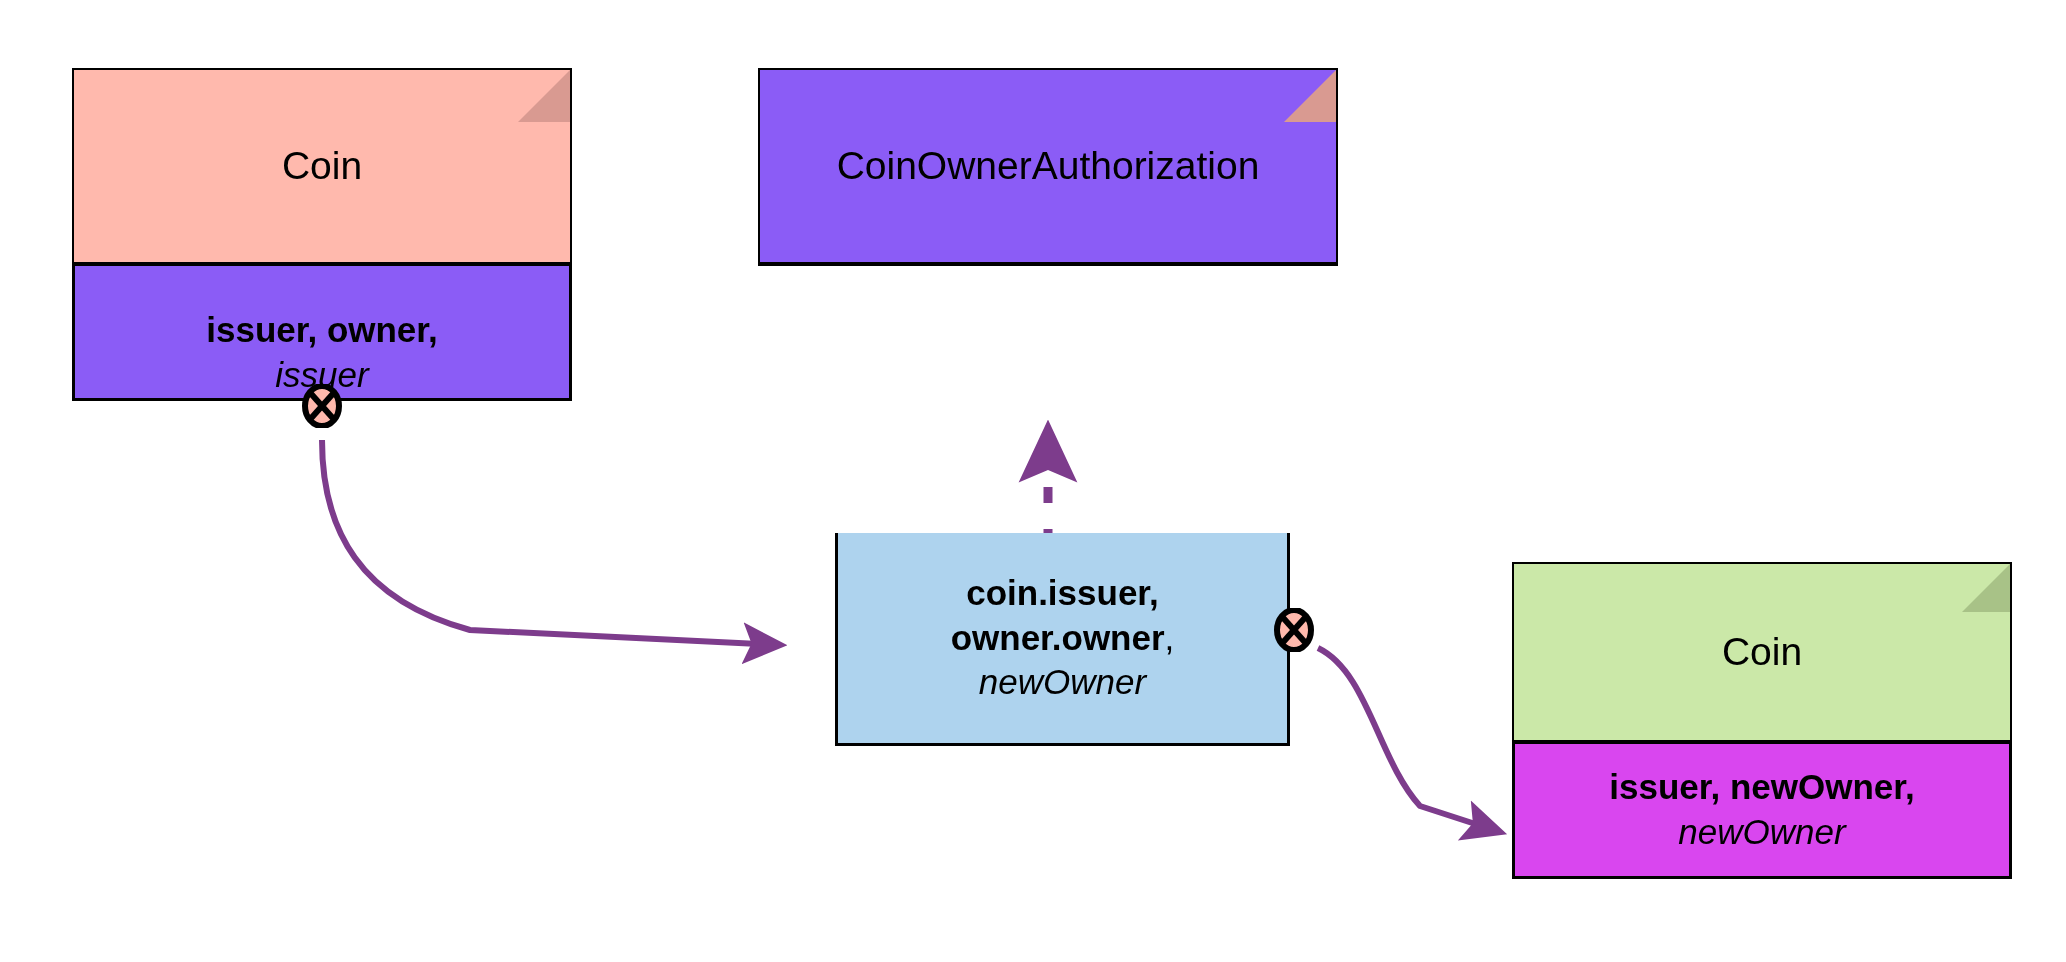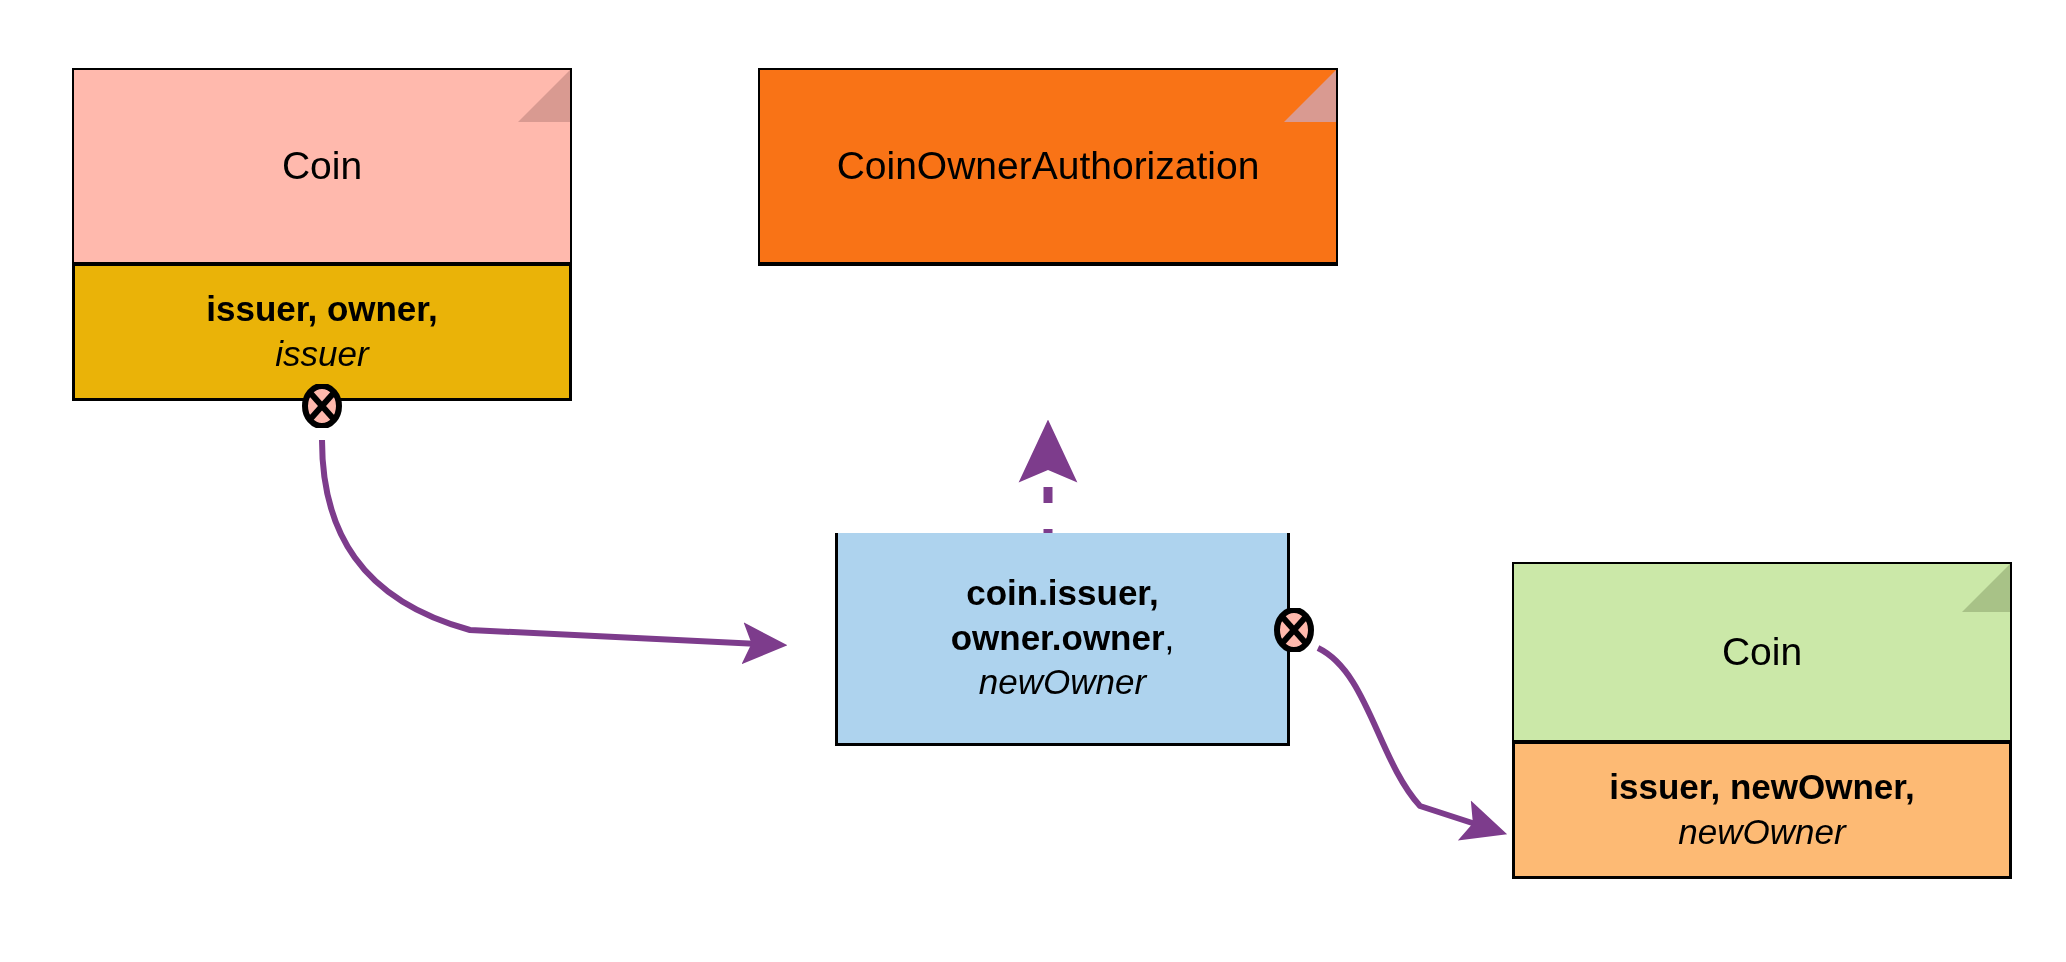--- a/index.html
+++ b/index.html
@@ -105,38 +105,38 @@
     <path d="M 1048 545 L 1048 430" fill="none" stroke="#7d3c8c" stroke-width="9" stroke-dasharray="16 26" stroke-linecap="butt" marker-end="url(#arrow-purple-up)"></path>
 
     <path d="M 1318 648 C 1368 672 1378 760 1420 806 L 1500 832" fill="none" stroke="#7d3c8c" stroke-width="6" marker-end="url(#arrow-purple)"></path>
   </svg>
 
   <div class="node" style="left:72px; top:68px; width:500px;">
     <div class="node-header" style="height:198px; background:#ffb9ad;">
       <div class="fold" style="border-width:0 0 52px 52px; border-color:transparent transparent #d99a91 transparent;"></div>
       <span class="title">Coin</span>
     </div>
-    <div class="node-body" style="height:135px; background:#eab308;">
+    <div class="node-body" style="height:135px; background:#8b5cf6;align-items:flex-end;">
       <div class="attrs">
         <b>issuer, owner,</b><br>
         <i>issuer</i>
       </div>
     </div>
   </div>
 
   <div class="circle-x" style="left:300px; top:384px;">
     <svg viewBox="0 0 44 44" width="44" height="44" xmlns="http://www.w3.org/2000/svg">
       <ellipse cx="22" cy="22" rx="17" ry="20" fill="#ffb9ad" stroke="#000000" stroke-width="6"></ellipse>
       <line x1="9.5" y1="8" x2="34.5" y2="36" stroke="#000000" stroke-width="6"></line>
       <line x1="34.5" y1="8" x2="9.5" y2="36" stroke="#000000" stroke-width="6"></line>
     </svg>
   </div>
 
   <div class="node" style="left:758px; top:68px; width:580px;">
-    <div class="node-header" style="height:198px; background:#f97316;">
+    <div class="node-header" style="height:198px; background:#8b5cf6;">
       <div class="fold" style="border-width:0 0 52px 52px; border-color:transparent transparent #d99a91 transparent;"></div>
       <span class="title">CoinOwnerAuthorization</span>
     </div>
   </div>
 
   <div class="node" style="left:790px; top:533px; width:500px;">
     <div class="node-body" style="height:213px; background:#aed3ee;margin-left:45px;">
       <div class="attrs">
         <b>coin.issuer,</b><br>
         <b>owner.owner</b><span>,</span><br>
@@ -151,21 +151,21 @@
       <line x1="9.5" y1="8" x2="34.5" y2="36" stroke="#000000" stroke-width="6"></line>
       <line x1="34.5" y1="8" x2="9.5" y2="36" stroke="#000000" stroke-width="6"></line>
     </svg>
   </div>
 
   <div class="node" style="left:1512px; top:562px; width:500px;">
     <div class="node-header" style="height:182px; background:#cbe8a8;">
       <div class="fold" style="border-width:0 0 48px 48px; border-color:transparent transparent #a8c287 transparent;"></div>
       <span class="title">Coin</span>
     </div>
-    <div class="node-body" style="height:135px; background:#fdba74;">
+    <div class="node-body" style="height:135px; background:#d946ef;">
       <div class="attrs">
         <b>issuer, newOwner,</b><br>
         <i>newOwner</i>
       </div>
     </div>
   </div>
 
 </div>
 
 </body></html>

